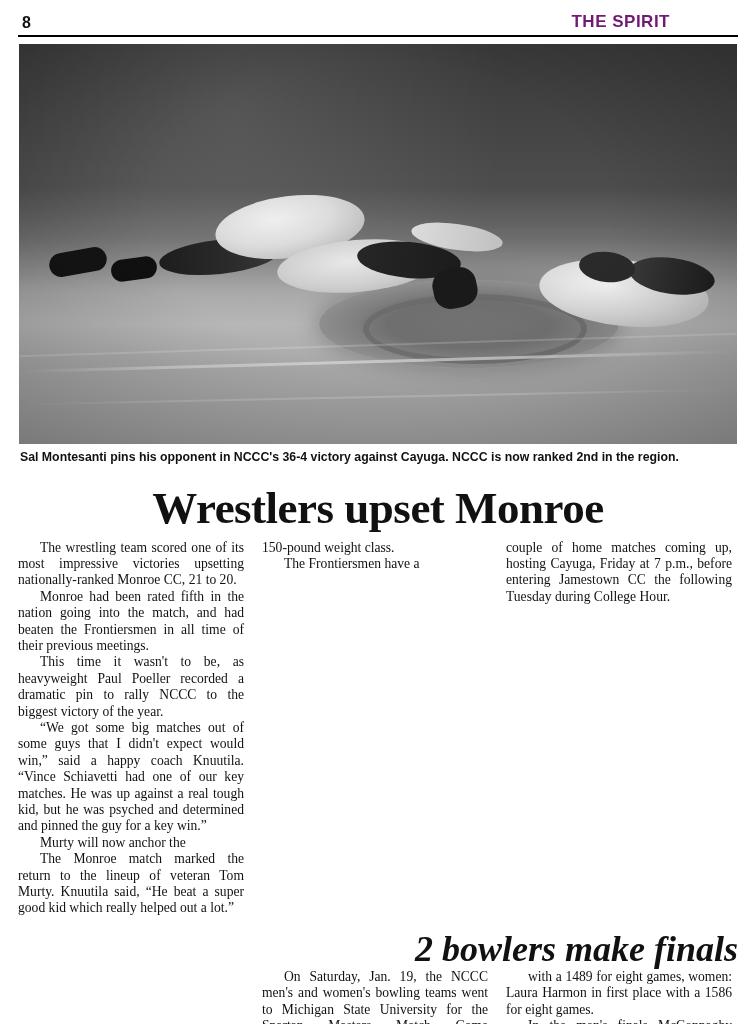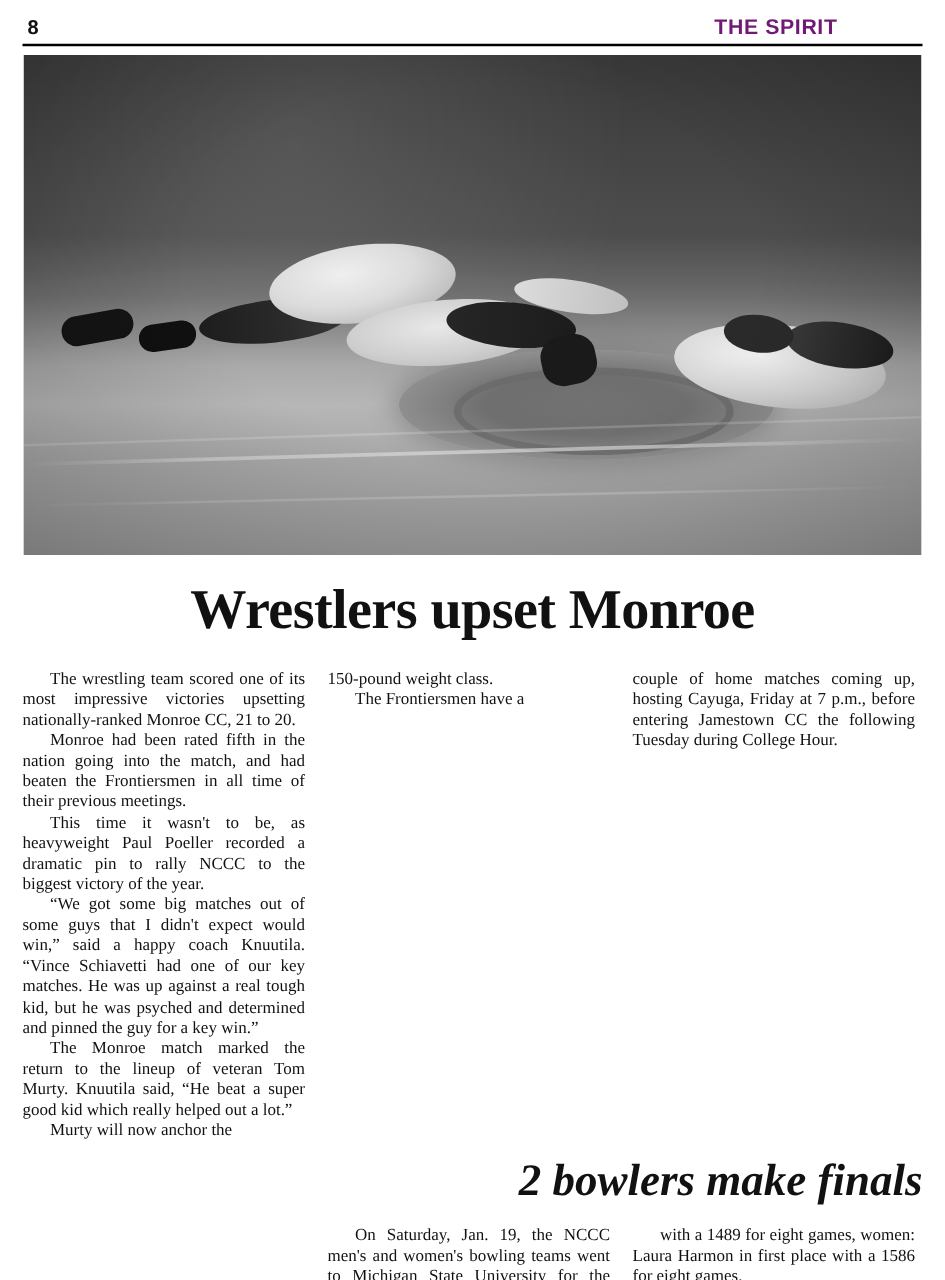--- a/index.html
+++ b/index.html
@@ -203,21 +203,21 @@
     display:flex;
     gap:18px;
   }
   .col{
     width:226px;
     font-size:13.6px;
     line-height:16.4px;
     text-align:justify;
     font-family:"Liberation Serif", serif;
   }
-  .col p{margin:16px 0 0 0;text-indent:22px;}
+  .col p{margin:0 0 0 0;text-indent:22px;}
   .col p + p{margin-top:0px;}
   .story2{
     display:flex;
     gap:18px;
   }
   .story2 .col{width:226px;}
   .spacer-col{width:226px;}
 </style>
 </head>
 <body>
@@ -244,31 +244,32 @@
     <div class="fig shoe1"></div>
     <div class="fig shoe2"></div>
     <div class="fig arm"></div>
     <div class="fig headgear"></div>
     <div class="fig ref"></div>
     <div class="fig ref-dark"></div>
     <div class="fig hair"></div>
     <div class="vig"></div>
   </div>
 
+  <div class="caption">Sal Montesanti pins his opponent in NCCC's 36-4 victory against Cayuga. NCCC is now ranked 2nd in the region.</div>
 
   <div class="headline">Wrestlers upset Monroe</div>
 
   <div class="cols">
     <div class="col">
       <p>The wrestling team scored one of its most impressive victories upsetting nationally-ranked Monroe CC, 21 to 20.</p>
       <p>Monroe had been rated fifth in the nation going into the match, and had beaten the Frontiersmen in all time of their previous meetings.</p>
       <p>This time it wasn't to be, as heavyweight Paul Poeller recorded a dramatic pin to rally NCCC to the biggest victory of the year.</p>
       <p>“We got some big matches out of some guys that I didn't expect would win,” said a happy coach Knuutila. “Vince Schiavetti had one of our key matches. He was up against a real tough kid, but he was psyched and determined and pinned the guy for a key win.”</p>
+      <p>Murty will now anchor the</p>
       <p>The Monroe match marked the return to the lineup of veteran Tom Murty. Knuutila said, “He beat a super good kid which really helped out a lot.”</p>
-      <p>Murty will now anchor the</p>
     </div>
     <div class="col">
       <p style="text-indent:0">150-pound weight class.</p>
       <p>The Frontiersmen have a</p>
     </div>
     <div class="col">
       <p style="text-indent:0">couple of home matches coming up, hosting Cayuga, Friday at 7 p.m., before entering Jamestown CC the following Tuesday during College Hour.</p>
     </div>
   </div>
 

